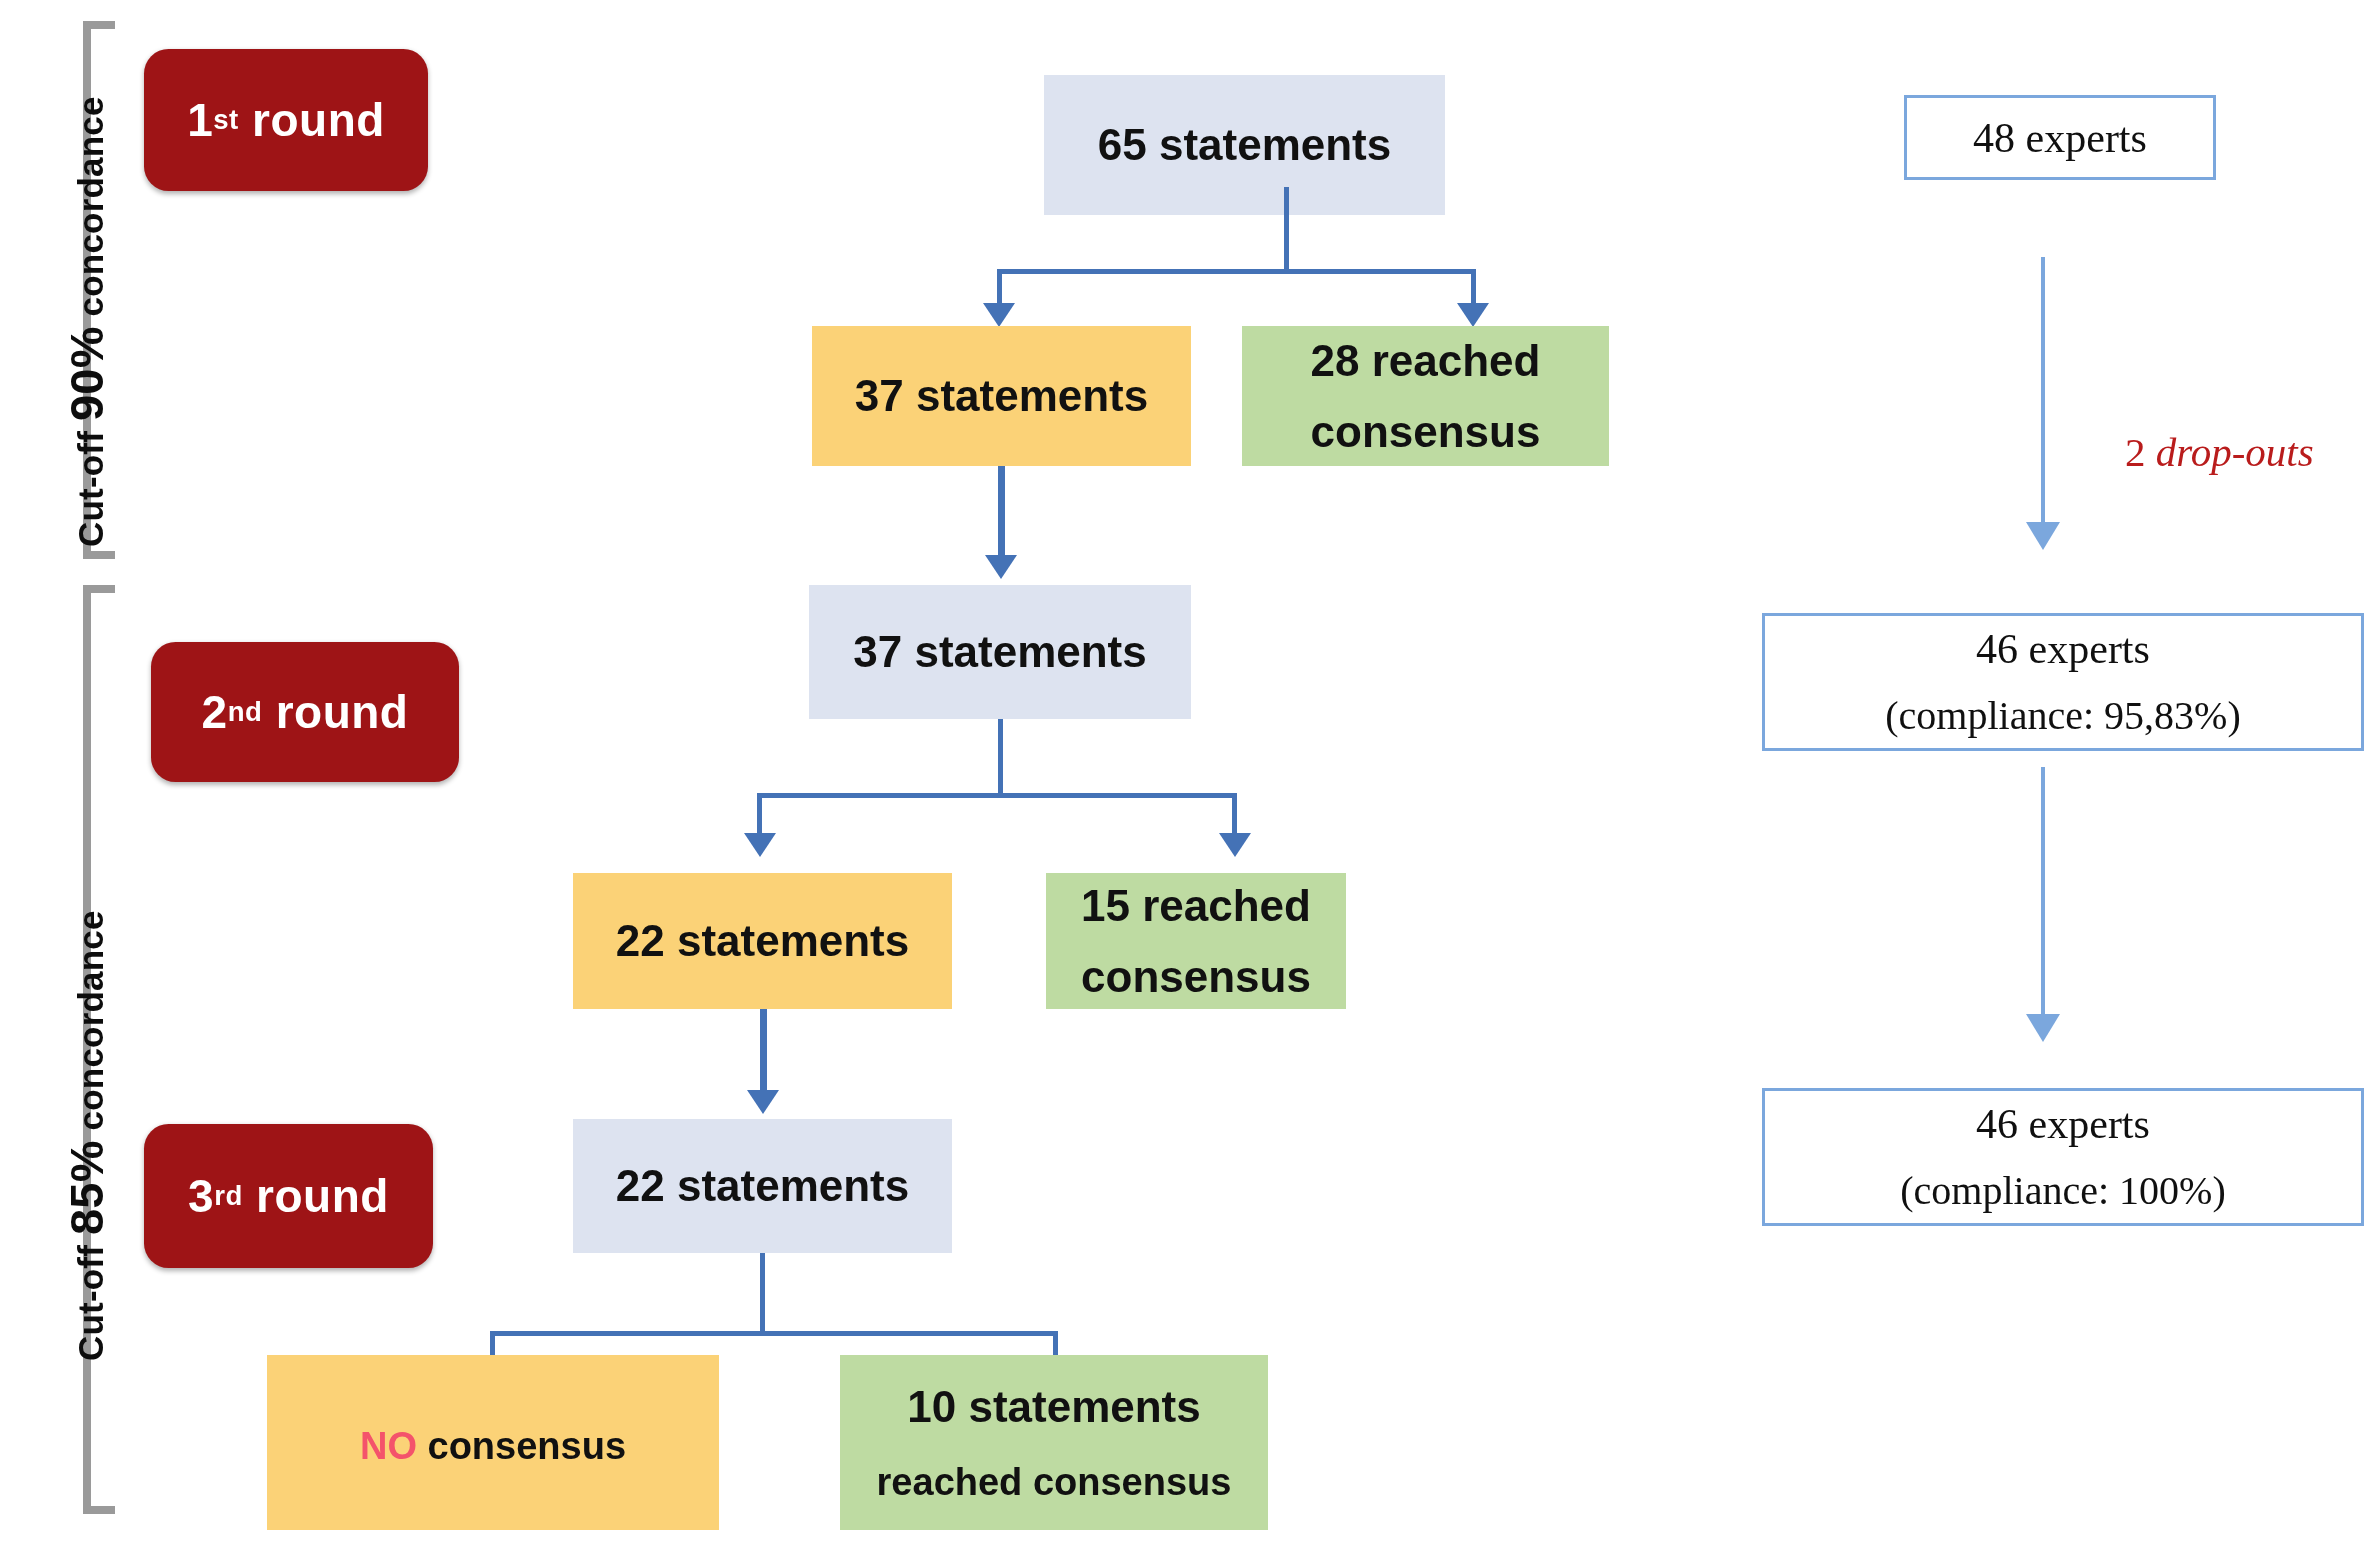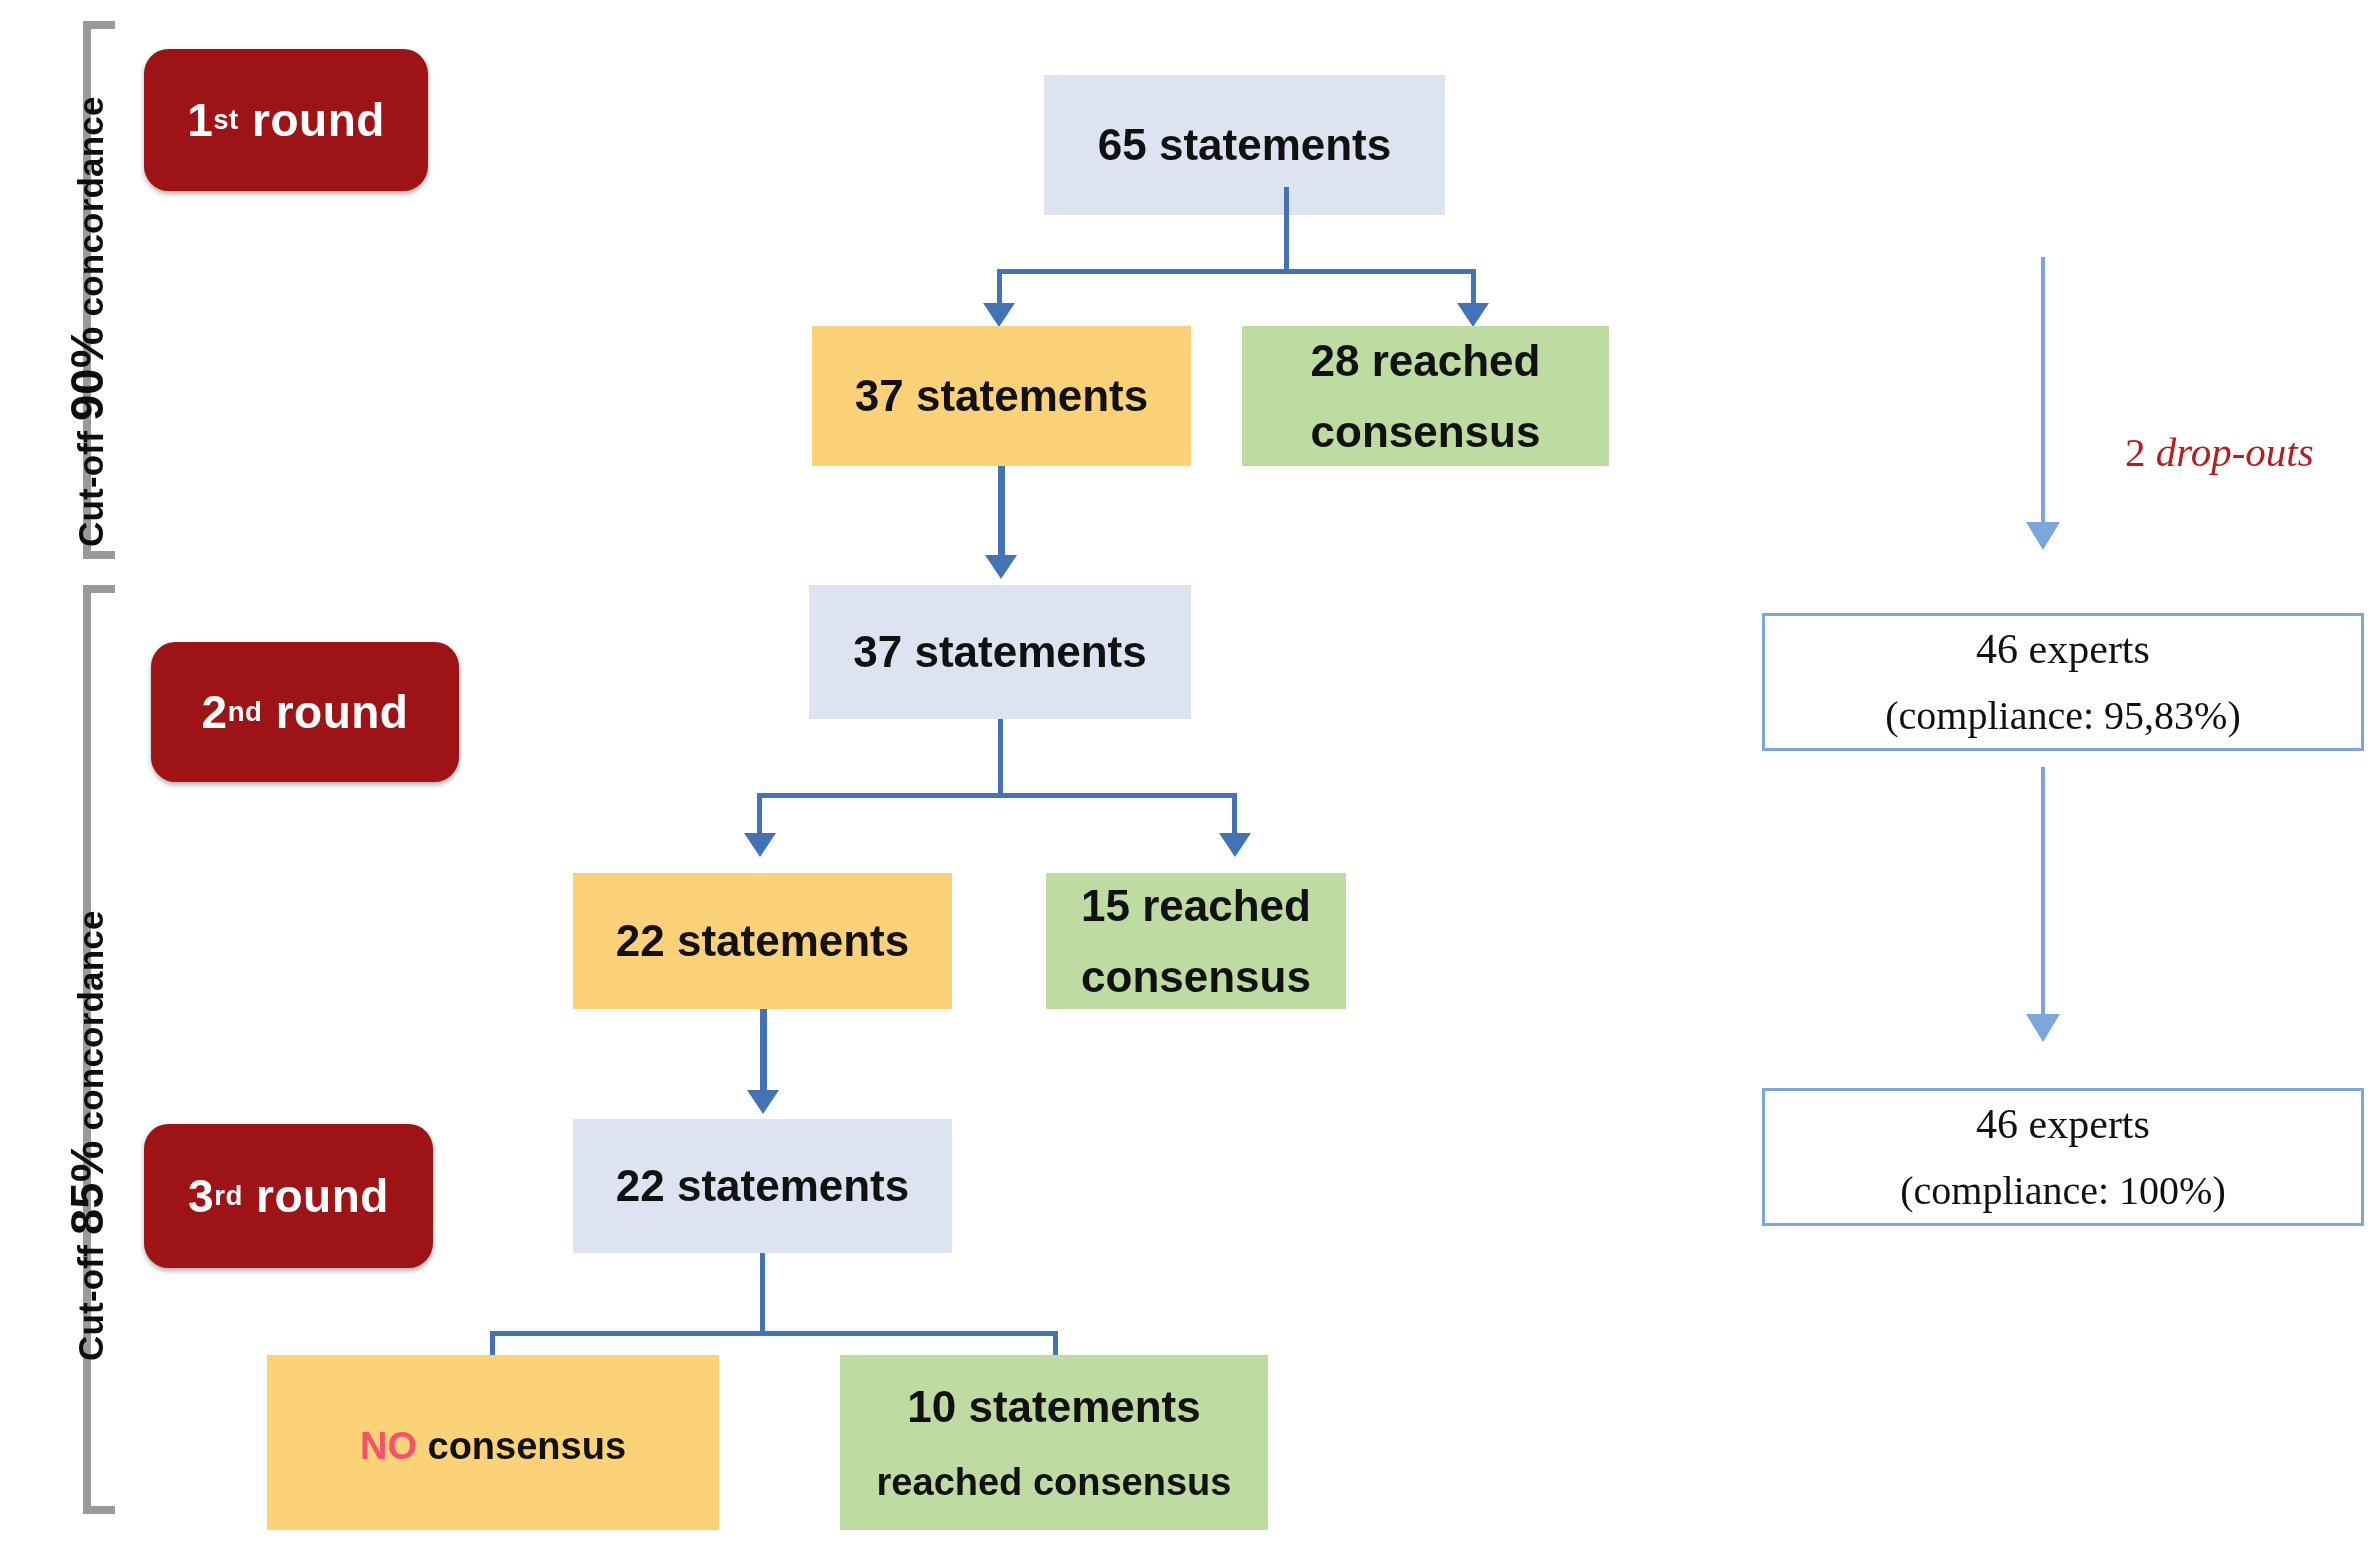--- a/index.html
+++ b/index.html
@@ -153,20 +153,23 @@
     <span class="sub">
       <span class="no-word">NO</span><span> consensus</span>
     </span>
   </div>
 
   <div class="fbox green" style="left:840px;top:1355px;width:428px;height:175px;">
     <span class="l1">10 statements</span>
     <span class="sub">reached consensus</span>
   </div>
 
+  <div class="ebox" style="left:1904px;top:95px;width:312px;height:85px;">
+    <span class="e1">48  experts</span>
+  </div>
 
   <div class="vline light" style="left:2041px;top:257px;height:273px;"></div>
   <div class="arrow light" style="left:2026px;top:522px;"></div>
 
   <div class="note" style="left:2125px;top:428px;">
     <span>2 </span><i>drop-outs</i>
   </div>
 
   <div class="ebox" style="left:1762px;top:613px;width:602px;height:138px;">
     <span class="e1">46 experts</span>

